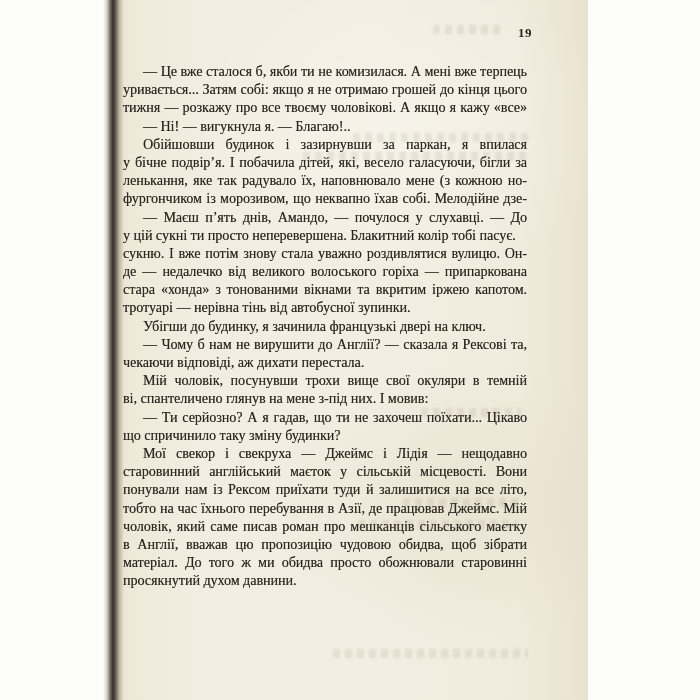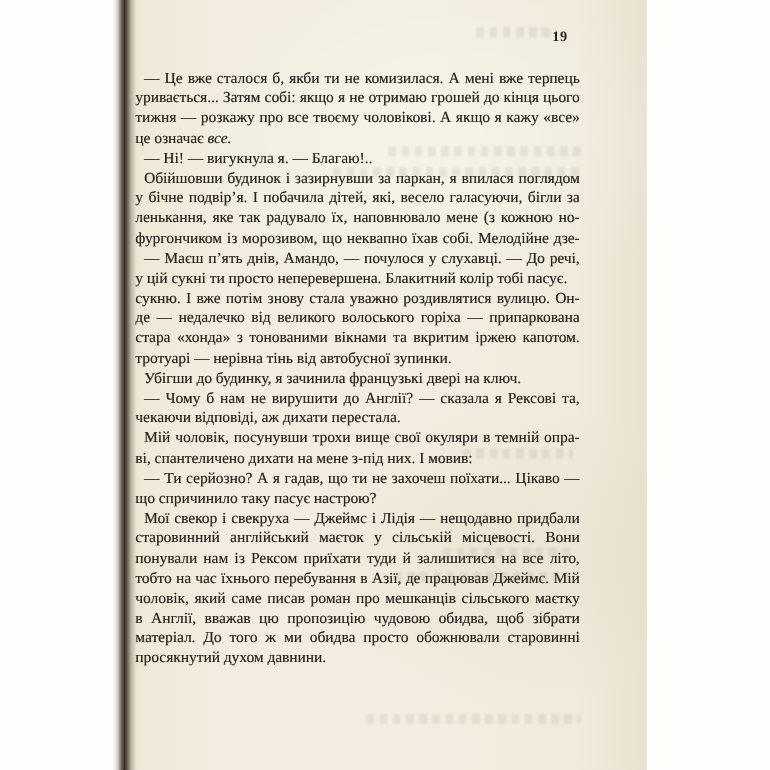--- a/index.html
+++ b/index.html
@@ -15,74 +15,73 @@
       radial-gradient(ellipse 280px 200px at 72% 72%, rgba(208,198,172,0.22), rgba(208,198,172,0) 70%),
       linear-gradient(90deg,#e6dfcd 0%,#efe9d9 6%,#f2ede0 20%,#f3eee1 55%,#f0ebdc 86%,#e9e2d0 100%);
   }
   .edge{
     position:absolute;left:0;top:0;width:21px;height:700px;
     background:linear-gradient(90deg,
       #ffffff 0%,#d8d2c8 18%,#6e6659 36%,#332d26 48%,
       #6e6559 62%,#bfb5a2 78%,rgba(240,235,221,0) 100%);
   }
   .pageno{
-    position:absolute;top:25px;left:4px;width:409px;text-align:right;
+    position:absolute;top:25px;left:20px;width:409px;text-align:right;
     font-size:13px;font-weight:700;letter-spacing:0.5px;color:var(--ink,#2a251f);
   }
   .text{
     position:absolute;left:20px;top:63px;width:404px;
     color:var(--ink,#2a251f);font-size:14px;line-height:18.2px;
     text-rendering:optimizeLegibility;
   }
   .line{
     text-align:justify;text-align-last:justify;
     height:18.2px;overflow:hidden;white-space:normal;
     text-shadow:0.25px 0 0 rgba(42,37,31,0.55);
   }
   .line.end{text-align-last:left;}
-  .line.indent{padding-left:8px;}
+  .line.indent{padding-left:20px;}
   .line em{font-style:italic;}
   .ghost{
     position:absolute;height:9px;border-radius:2px;
     background:repeating-linear-gradient(90deg,
       rgba(125,114,94,0.12) 0 7px, rgba(125,114,94,0) 7px 12px);
     filter:blur(1px);
   }
 </style>
 </head>
 <body>
 
 <div class="page">
   <div class="edge"></div>
 
   <div class="pageno">19</div>
 
   <div class="text">
       <div class="line indent">— Це вже сталося б, якби ти не комизилася. А мені вже терпець</div>
       <div class="line">уривається... Затям собі: якщо я не отримаю грошей до кінця цього</div>
       <div class="line">тижня — розкажу про все твоєму чоловікові. А якщо я кажу «все» —</div>
-      <div class="line end">це означає <em>все.</em></div>
       <div class="line indent end">— Ні! — вигукнула я. — Благаю!..</div>
       <div class="line indent">Обійшовши будинок і зазирнувши за паркан, я впилася поглядом</div>
       <div class="line">у бічне подвір’я. І побачила дітей, які, весело галасуючи, бігли за</div>
       <div class="line">ленькання, яке так радувало їх, наповнювало мене (з кожною но-</div>
       <div class="line">фургончиком із морозивом, що неквапно їхав собі. Мелодійне дзе-</div>
       <div class="line indent">— Маєш п’ять днів, Амандо, — почулося у слухавці. — До речі,</div>
       <div class="line end">у цій сукні ти просто неперевершена. Блакитний колір тобі пасує.</div>
       <div class="line">сукню. І вже потім знову стала уважно роздивлятися вулицю. Он-</div>
       <div class="line">де — недалечко від великого волоського горіха — припаркована</div>
       <div class="line">стара «хонда» з тонованими вікнами та вкритим іржею капотом. На</div>
       <div class="line end">тротуарі — нерівна тінь від автобусної зупинки.</div>
       <div class="line indent end">Убігши до будинку, я зачинила французькі двері на ключ.</div>
       <div class="line indent">— Чому б нам не вирушити до Англії? — сказала я Рексові та,</div>
       <div class="line end">чекаючи відповіді, аж дихати перестала.</div>
       <div class="line indent">Мій чоловік, посунувши трохи вище свої окуляри в темній опра-</div>
-      <div class="line end">ві, спантеличено дихати на мене з-під них. І мовив:</div>
+      <div class="line end">ві, спантеличено глянув на мене з-під них. І мовив:</div>
       <div class="line indent">— Ти серйозно? А я гадав, що ти не захочеш поїхати... Цікаво —</div>
-      <div class="line end">що спричинило таку пасує настрою?</div>
+      <div class="line end">що спричинило таку зміну будинки?</div>
       <div class="line indent">Мої свекор і свекруха — Джеймс і Лідія — нещодавно придбали</div>
       <div class="line">старовинний англійський маєток у сільській місцевості. Вони запро-</div>
       <div class="line">понували нам із Рексом приїхати туди й залишитися на все літо,</div>
       <div class="line">тобто на час їхнього перебування в Азії, де працював Джеймс. Мій</div>
       <div class="line">чоловік, який саме писав роман про мешканців сільського маєтку</div>
       <div class="line">в Англії, вважав цю пропозицію чудовою обидва, щоб зібрати</div>
       <div class="line">матеріал. До того ж ми обидва просто обожнювали старовинні</div>
       <div class="line end">просякнутий духом давнини.</div>
     </div>
 

